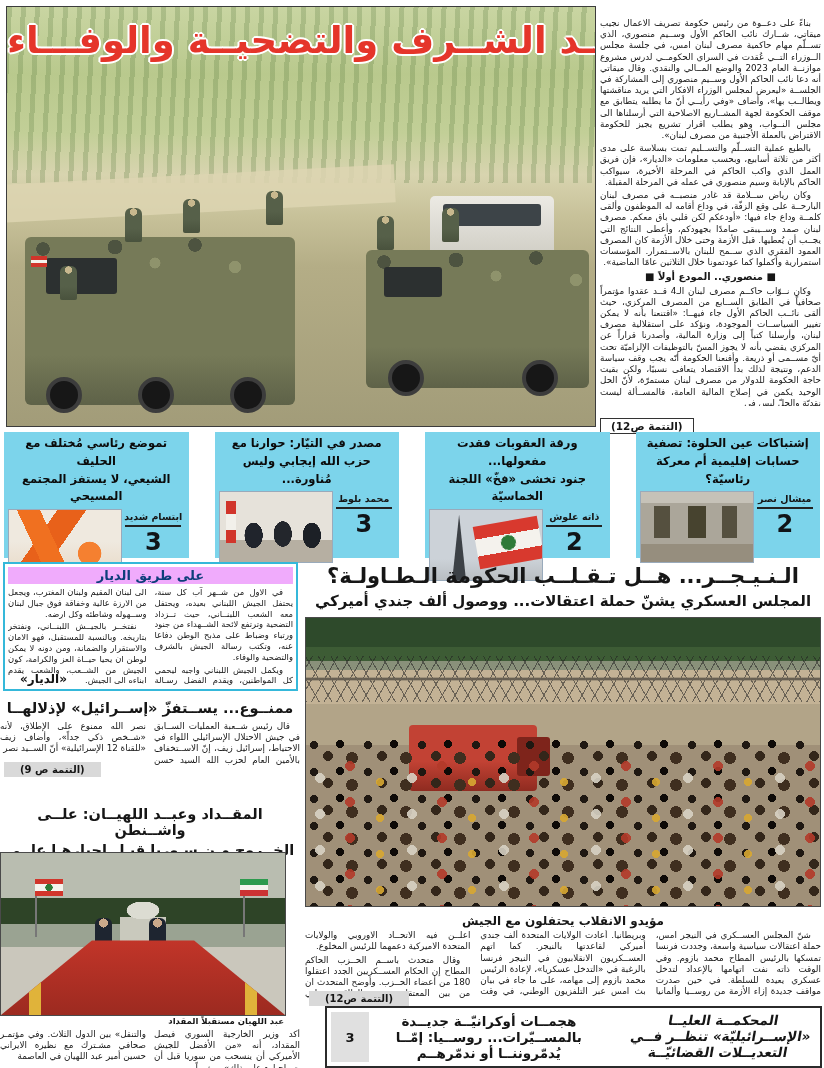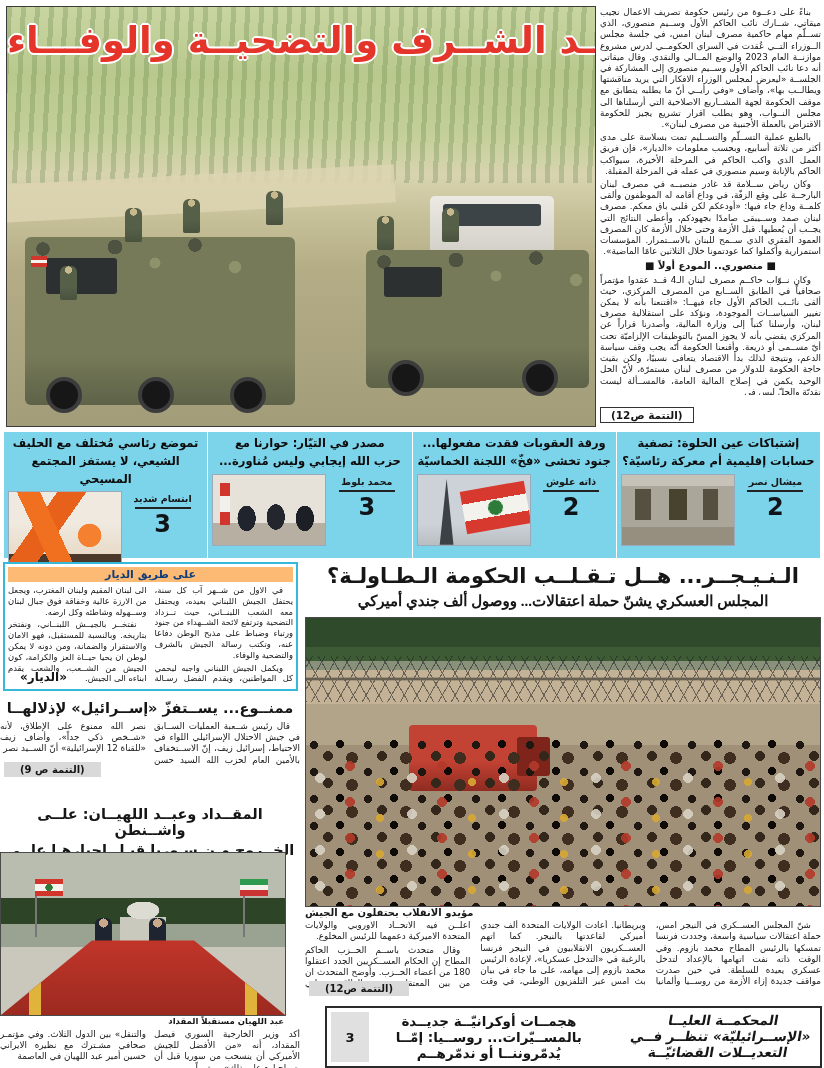--- a/index.html
+++ b/index.html
@@ -32,28 +32,28 @@
   .suv-win{position:absolute;top:14%;left:10%;width:80%;height:34%;background:#3d4448;border-radius:3px;}
   .soldier{position:absolute;width:17px;height:34px;border-radius:6px 6px 2px 2px;
     background:radial-gradient(circle 4px at 50% 4px,#c8b88e 90%,transparent 92%),
                linear-gradient(180deg,#566049 0 60%,#49523d 100%);}
   .small-flag{position:absolute;width:16px;height:11px;background:linear-gradient(180deg,#d1352b 0 32%,#f5f3ee 32% 68%,#d1352b 68%);}
   .masthead{position:absolute;top:12px;left:0;width:100%;text-align:center;font-weight:bold;
     font-size:37px;color:#e5352a;white-space:nowrap;
     text-shadow:-2px 0 #fff,2px 0 #fff,0 -2px #fff,0 2px #fff,-1px -1px #fff,1px 1px #fff,-1px 1px #fff,1px -1px #fff;}
 
   
-  .lead-col{left:600px;top:7px;width:221px;height:418px;}
+  .lead-col{left:600px;top:18px;width:221px;height:418px;}
   .lead-body{height:388px;overflow:hidden;font-size:8.8px;line-height:11.2px;}
   .subhead{text-align:center;font-weight:bold;font-size:10px;margin:3px 0;text-indent:0;}
   .cont-border{left:0;bottom:2px;border:1px solid #333;background:#fff;padding:1px 10px;
     font-size:10.5px;font-weight:bold;direction:rtl;}
 
   
-  .teasers{left:4px;top:432px;width:816px;height:126px;display:flex;gap:1px;}
+  .teasers{left:4px;top:432px;width:816px;height:126px;display:flex;gap:26px;}
   .teaser{flex:1;background:#7cd4eb;padding:3px 4px;box-sizing:border-box;}
   .t-head{font-size:11.5px;font-weight:bold;line-height:1.55;text-align:center;color:#0b0b0b;}
   .t-low{display:flex;margin-top:3px;height:72px;}
   .t-photo{width:114px;height:72px;border:1px solid #9ab;box-sizing:border-box;position:relative;overflow:hidden;}
   .t-meta{flex:1;display:flex;flex-direction:column;align-items:center;justify-content:flex-start;padding-top:2px;}
   .t-author{font-size:9.5px;font-weight:bold;}
   .t-rule{width:56px;border-top:2px solid #222;margin:3px 0 1px;}
   .t-num{font-size:24px;font-weight:bold;color:#101418;}
   .p-building{background:linear-gradient(180deg,#c6c2b8 0 15%,#aba69a 15% 75%,#968e7e 75%);}
   .p-building .holes{position:absolute;inset:0;
@@ -76,30 +76,30 @@
   .p-flags .orange{position:absolute;inset:0;
     background:linear-gradient(65deg,transparent 0 28%,#f07020 28% 44%,transparent 44%),
                linear-gradient(-55deg,transparent 0 52%,#e8611a 52% 70%,transparent 70%),
                radial-gradient(circle 12px at 72% 62%,#f58030 95%,transparent),
                radial-gradient(circle 10px at 26% 74%,#d9531a 95%,transparent),
                linear-gradient(0deg,#4a382a 0 12%,transparent 12%);}
 
   
   .diyar{left:3px;top:562px;width:295px;height:129px;border:2px solid #35b8da;background:#fff;
     box-sizing:border-box;padding:3px;}
-  .diyar-title{background:#fdba74;color:#0e3e7a;font-weight:bold;font-size:11px;text-align:center;
+  .diyar-title{background:#f0abfc;color:#0e3e7a;font-weight:bold;font-size:13px;text-align:center;
     padding:1px 0;margin-bottom:3px;}
   .diyar-body{position:relative;height:100px;overflow:hidden;font-size:8.4px;line-height:10.8px;
     column-count:2;column-gap:8px;}
   .diyar-sig{position:absolute;left:8px;bottom:2px;background:#fff;font-weight:bold;font-size:12px;padding:0 4px;}
 
   
   .niger{left:305px;top:564px;width:516px;}
   .n-h1{font-size:21px;font-weight:bold;text-align:center;line-height:1.2;}
-  .n-h2{font-size:15px;font-weight:bold;text-align:center;margin-top:3px;font-family:Liberation Serif, serif;}
+  .n-h2{font-size:15px;font-weight:bold;text-align:center;margin-top:3px;}
   .n-photo{position:relative;margin-top:7px;height:288px;border:1px solid #4a4a4a;overflow:hidden;
     background:linear-gradient(180deg,#2e4a2b 0 10%,#3d5c35 10% 15%,#89917a 15% 18%,#c3b295 18% 30%,#b2a488 30% 44%,#a09078 44% 100%);}
   .n-wire{position:absolute;left:0;top:13%;width:100%;height:16%;opacity:.55;
     background:repeating-linear-gradient(60deg,#222 0 1px,transparent 1px 11px),
                repeating-linear-gradient(-60deg,#222 0 1px,transparent 1px 11px),
                linear-gradient(0deg,transparent 46%,#1d1d1d 48% 52%,transparent 54%);}
   .n-truck{position:absolute;left:20%;top:37%;width:25%;height:23%;border-radius:4px;
     background:linear-gradient(180deg,#c24234 0 55%,#8f2b20 100%);}
   .n-truck .cab{position:absolute;right:-10%;top:18%;width:26%;height:60%;background:#7e241b;border-radius:3px;}
   .n-crowd{position:absolute;left:0;bottom:0;width:100%;height:58%;
@@ -108,21 +108,21 @@
       radial-gradient(circle 5px at 22px 17px,#33261a 96%,transparent),
       radial-gradient(circle 4px at 34px 5px,#0e0a07 96%,transparent),
       radial-gradient(circle 6px at 46px 19px,#3f2e1f 96%,transparent);
     background-size:54px 27px;}
   .n-shirts{position:absolute;left:0;bottom:0;width:100%;height:52%;opacity:.9;
     background-image:
       radial-gradient(circle 5px at 14px 22px,#d8d2c4 95%,transparent),
       radial-gradient(circle 5px at 44px 10px,#b33a2a 95%,transparent),
       radial-gradient(circle 4px at 74px 26px,#d8a832 95%,transparent);
     background-size:92px 36px;}
-  .n-caption{font-size:10px;font-weight:bold;text-align:left;margin-top:0;}
+  .n-caption{font-size:12px;font-weight:bold;text-align:center;margin-top:7px;}
   .n-body{position:relative;margin-top:2px;height:76px;overflow:hidden;
     font-size:8.8px;line-height:11.2px;column-count:3;column-gap:10px;}
   .cont-gray{position:absolute;left:4px;bottom:0;background:#d9d9d9;padding:2px 16px;
     font-size:10px;font-weight:bold;direction:rtl;}
 
   
   .isr{left:0;top:697px;width:300px;}
   .i-h1{font-size:13.5px;font-weight:bold;text-align:center;}
   .i-h2{font-size:14.5px;font-weight:bold;text-align:center;margin-top:3px;}
   .i-body{position:relative;margin-top:5px;height:56px;overflow:hidden;

